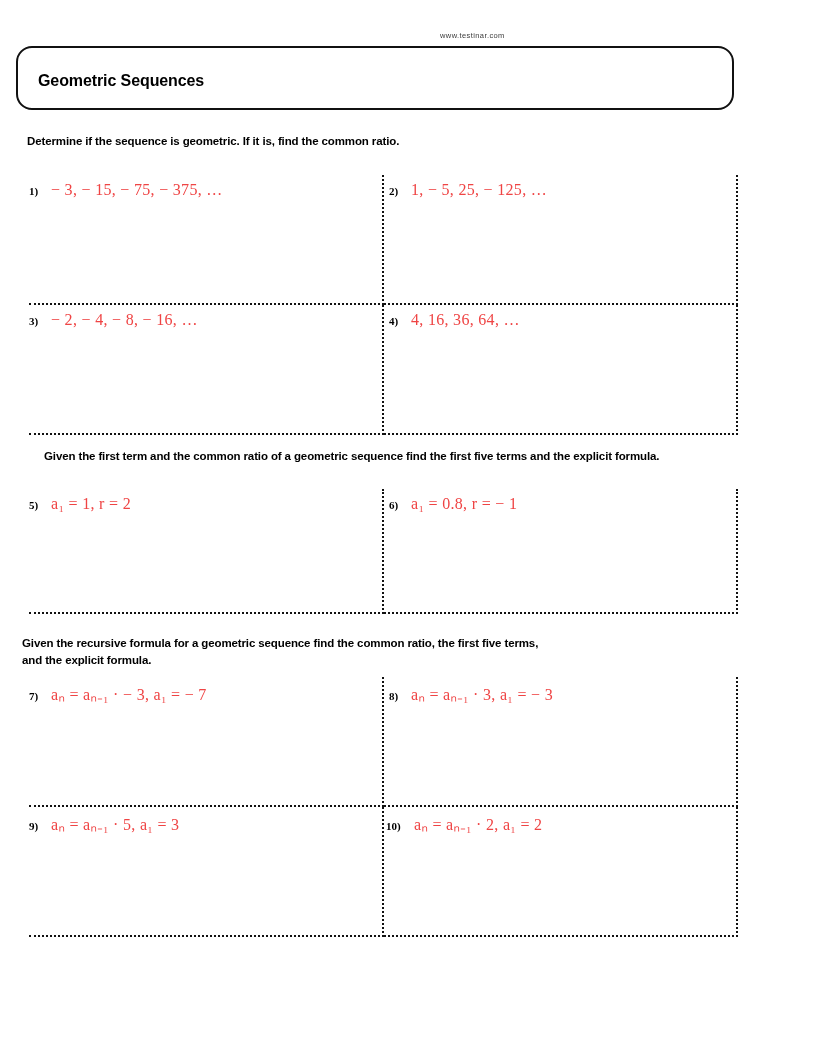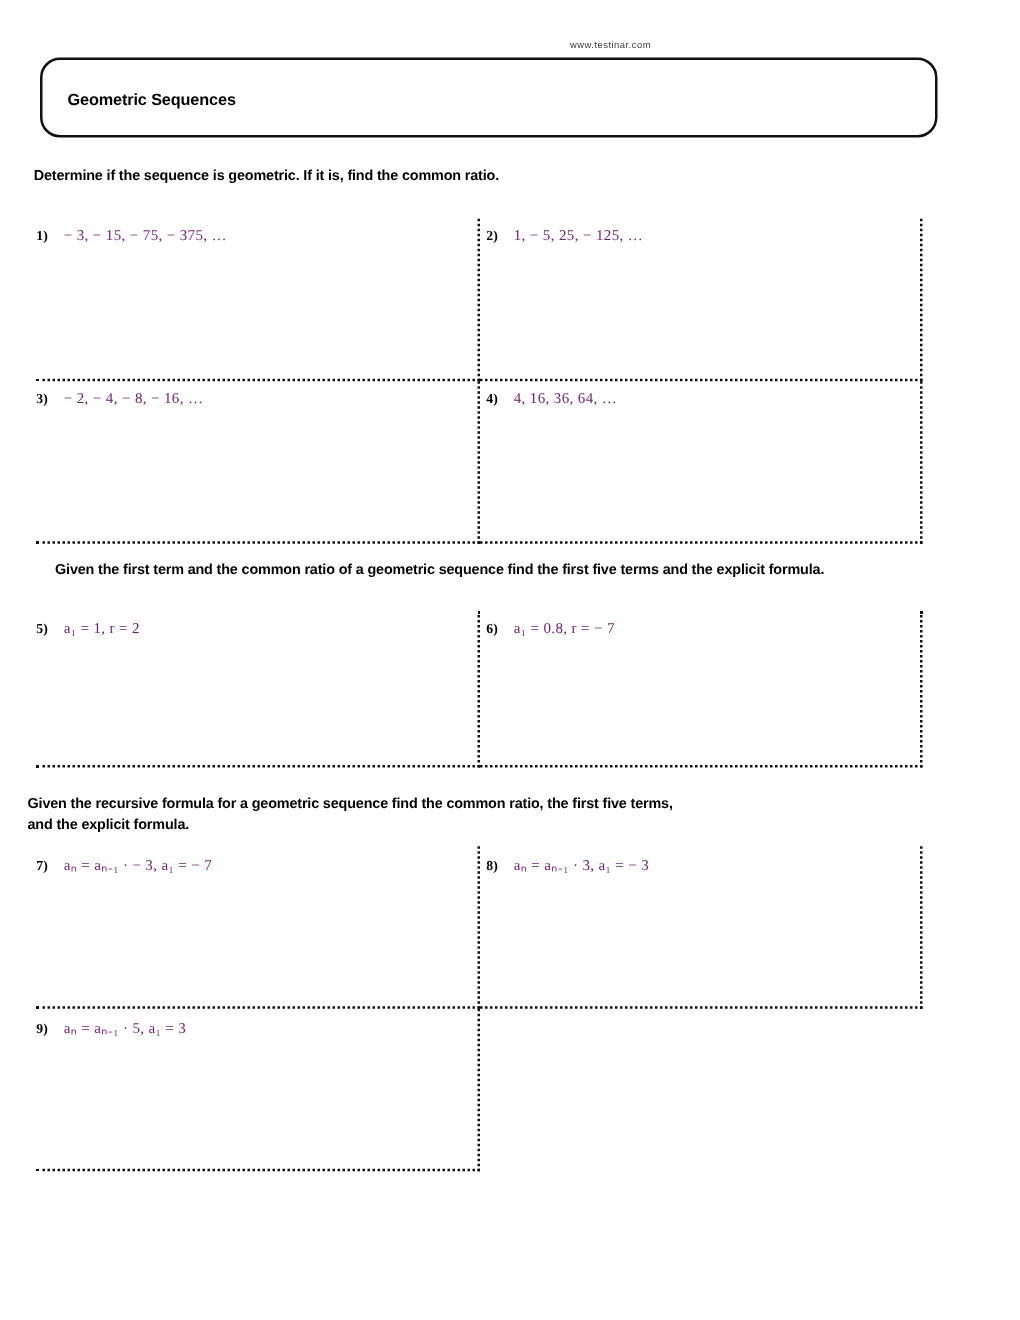--- a/index.html
+++ b/index.html
@@ -12,21 +12,21 @@
     height: 1056px;
     position: relative;
     font-family: "Liberation Sans", sans-serif;
     color: #000000;
     overflow: hidden;
   }
 
   
   #header-area {
     position: absolute;
-    left: 16px; top: 0;
+    left: 0; top: 0;
     width: 715px;
     height: 125px;
   }
   #watermark {
     position: absolute;
     left: 440px;
     top: 31px;
     font-size: 7.5px;
     letter-spacing: 0.4px;
     color: #3a3a3a;
@@ -40,21 +40,21 @@
     height: 64px;
     border: 2.4px solid #111111;
     border-radius: 16px;
     box-sizing: border-box;
     background: #ffffff;
   }
   #title-text {
     position: absolute;
     left: 38px;
     top: 72px;
-    font-size: 13px;
+    font-size: 16px;
     font-weight: bold;
     letter-spacing: -0.1px;
     color: #000;
   }
   #namedate-box {
     position: absolute;
     left: 537px;
     top: 21px;
     width: 264px;
     height: 80px;
@@ -122,24 +122,24 @@
   }
   .prob-num {
     font-size: 11px;
     font-weight: bold;
     font-family: "Liberation Serif", serif;
     margin-right: 7px;
     min-width: 15px;
   }
   .prob-num.wide { min-width: 21px; }
   .prob-body {
-    font-size: 12px;
+    font-size: 16px;
     font-family: "Liberation Serif", serif;
     letter-spacing: 0.3px;
-    color: #701a75;
+    color: #ef4444;
   }
 </style>
 </head>
 <body>
 
 <div id="header-area">
 
   <div id="watermark">www.testinar.com</div>
 
   <div id="title-box"></div>
@@ -182,21 +182,21 @@
 <div class="grid" id="grid-2">
   <div class="cell db-r db-b" style="left:0px;   top:0px; width:355px; height:125px;">
     <div class="prob" style="left:0px;">
       <span class="prob-num">5)</span>
       <span class="prob-body">a₁ = 1, r = 2</span>
     </div>
   </div>
   <div class="cell db-r db-b" style="left:355px; top:0px; width:354px; height:125px;">
     <div class="prob" style="left:5px;">
       <span class="prob-num">6)</span>
-      <span class="prob-body">a₁ = 0.8, r = − 7</span>
+      <span class="prob-body">a₁ = 0.8, r = − 1</span>
     </div>
   </div>
 </div>
 
 <div class="section-heading" id="heading-3">Given the recursive formula for a geometric sequence find the common ratio, the first five terms,
 and the explicit formula.</div>
 
 <div class="grid" id="grid-3">
   <div class="cell db-r db-b" style="left:0px;   top:0px;   width:355px; height:130px;">
     <div class="prob" style="left:0px;">
@@ -209,13 +209,19 @@
       <span class="prob-num">8)</span>
       <span class="prob-body">aₙ = aₙ₋₁ · 3, a₁ = − 3</span>
     </div>
   </div>
   <div class="cell db-r db-b" style="left:0px;   top:130px; width:355px; height:130px;">
     <div class="prob" style="left:0px;">
       <span class="prob-num">9)</span>
       <span class="prob-body">aₙ = aₙ₋₁ · 5, a₁ = 3</span>
     </div>
   </div>
+  <div class="cell db-r db-b" style="left:355px; top:130px; width:354px; height:130px;">
+    <div class="prob" style="left:2px;">
+      <span class="prob-num wide">10)</span>
+      <span class="prob-body">aₙ = aₙ₋₁ · 2,  a₁ = 2</span>
+    </div>
+  </div>
 </div>
 
 </body></html>

